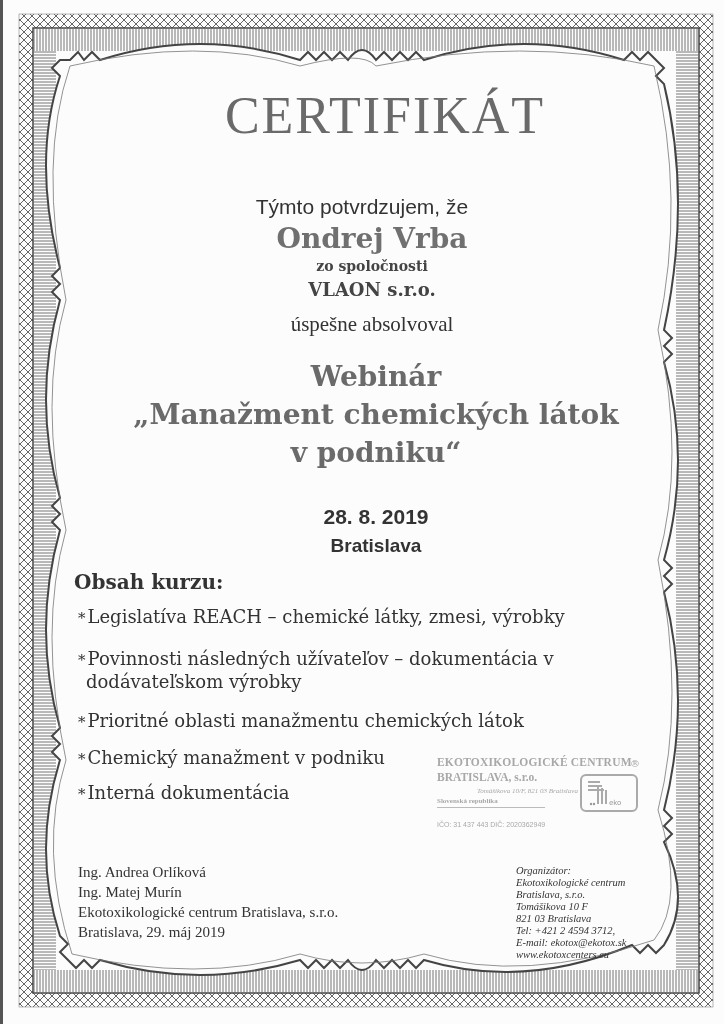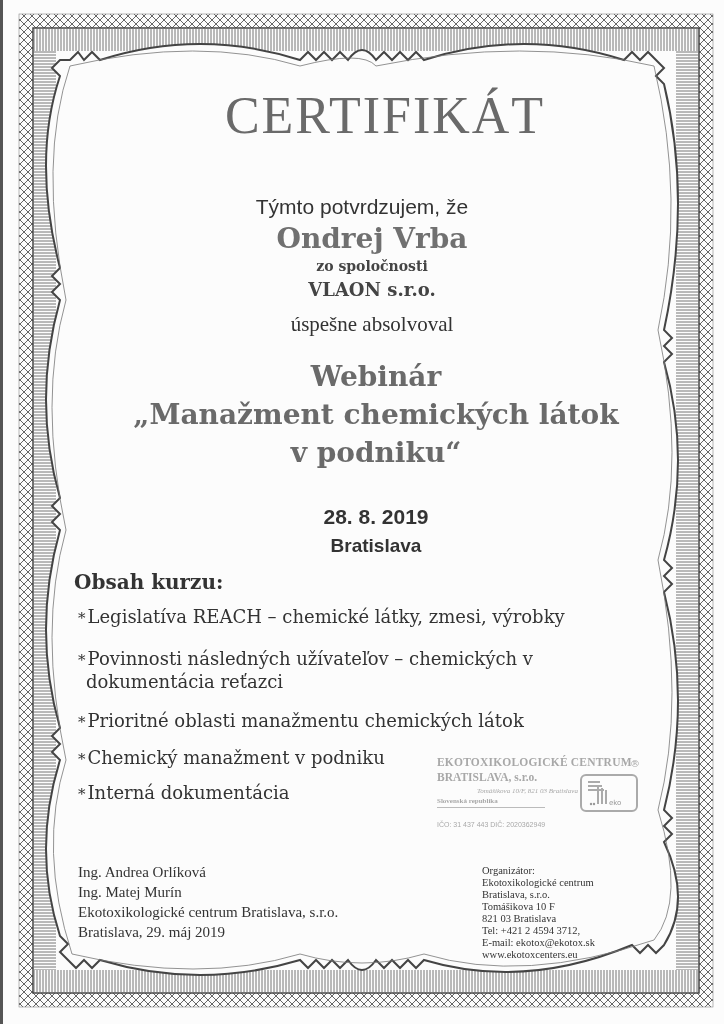--- a/index.html
+++ b/index.html
@@ -27,21 +27,21 @@
     .bullet .star { font-size: 15px; margin-right: 2px; }
     .stamp { left: 437px; top: 756px; width: 205px; height: 70px; color: #a8a8a8; }
     .stamp .l1 { position: absolute; left: 0; top: 0; font-size: 11.5px; font-weight: bold; font-family: "Liberation Serif", serif; letter-spacing: 0.2px; }
     .stamp .l2 { position: absolute; left: 0; top: 15px; font-size: 11.5px; font-weight: bold; font-family: "Liberation Serif", serif; }
     .stamp .l3 { position: absolute; left: 0; top: 31px; font-size: 7px; font-style: italic; font-family: "Liberation Serif", serif; margin-left: 40px; }
     .stamp .l4 { position: absolute; left: 0; top: 41px; font-size: 7px; font-family: "Liberation Serif", serif; font-weight: bold; }
     .stamp .l5 { position: absolute; left: 0; top: 51px; font-size: 7px; font-family: Liberation Sans, sans-serif; border-top: 1px solid #bbb; padding-top: 13px; }
     .stamp .logo { position: absolute; left: 143px; top: 18px; width: 54px; height: 34px; border: 2px solid #aaa; border-radius: 6px; }
     .stamp .reg { position: absolute; left: 193px; top: 2px; font-size: 10px; }
     .sign { left: 78px; font-size: 15px; color: #333; font-family: "Liberation Serif", serif; }
-    .org { left: 482px; font-size: 10.5px; color: #333; font-family: "Liberation Serif", serif; }
+    .org { left: 516px; font-size: 10.5px; color: #333; font-family: "Liberation Serif", serif; font-style: italic; }
   </style>
 </head>
 <body>
 
 <div class="scan-edge"></div>
 
 <svg class="frame-svg" width="724" height="1024" viewBox="0 0 724 1024">
   <defs>
     <pattern id="lattice" width="8" height="8" patternUnits="userSpaceOnUse">
       <path d="M0 0 L8 8 M8 0 L0 8" stroke="#666" stroke-width="1" fill="none"></path>
@@ -131,23 +131,23 @@
 <div class="abs center course-name2">v podniku“</div>
 <div class="abs center date">28. 8. 2019</div>
 <div class="abs center city">Bratislava</div>
 
 <div class="abs content-heading">Obsah kurzu:</div>
 
 <div class="abs bullet" style="top:606px;text-align:center;">
   <span class="star">*</span><span>Legislatíva REACH – chemické látky, zmesi, výrobky</span>
 </div>
 <div class="abs bullet" style="top:648px;">
-  <span class="star">*</span><span>Povinnosti následných užívateľov – chemických v</span>
+  <span class="star">*</span><span>Povinnosti následných užívateľov – dokumentácia v</span>
 </div>
-<div class="abs bullet" style="top:671px; left:86px;">dokumentácia reťazci</div>
+<div class="abs bullet" style="top:671px; left:86px;">dodávateľskom výrobky</div>
 <div class="abs bullet" style="top:710px;">
   <span class="star">*</span><span>Prioritné oblasti manažmentu chemických látok</span>
 </div>
 <div class="abs bullet" style="top:747px;">
   <span class="star">*</span><span>Chemický manažment v podniku</span>
 </div>
 <div class="abs bullet" style="top:782px;">
   <span class="star">*</span><span>Interná dokumentácia</span>
 </div>
 

